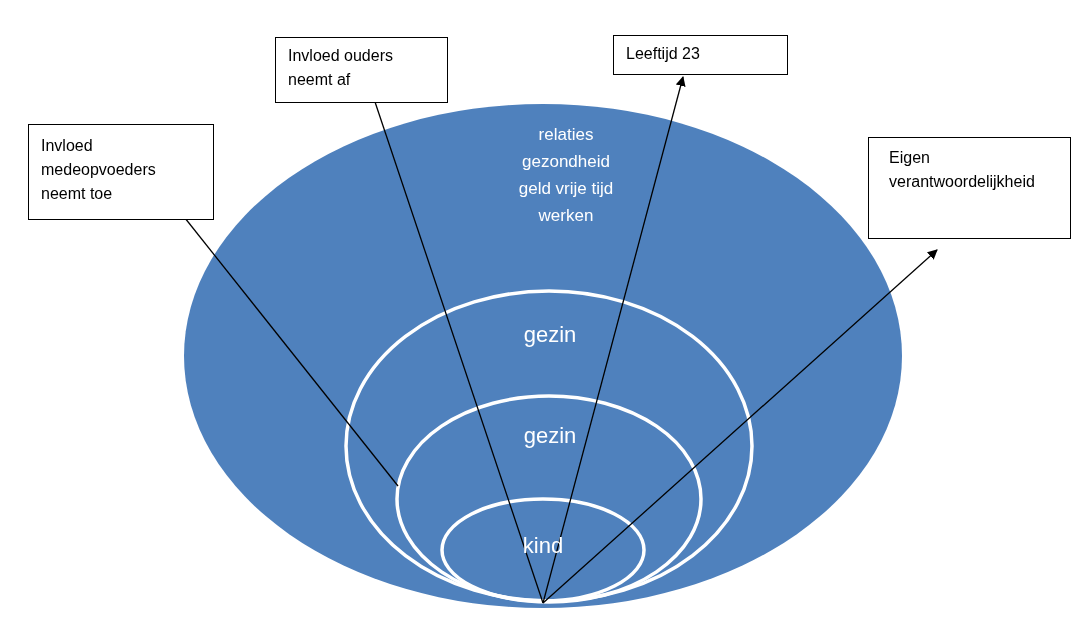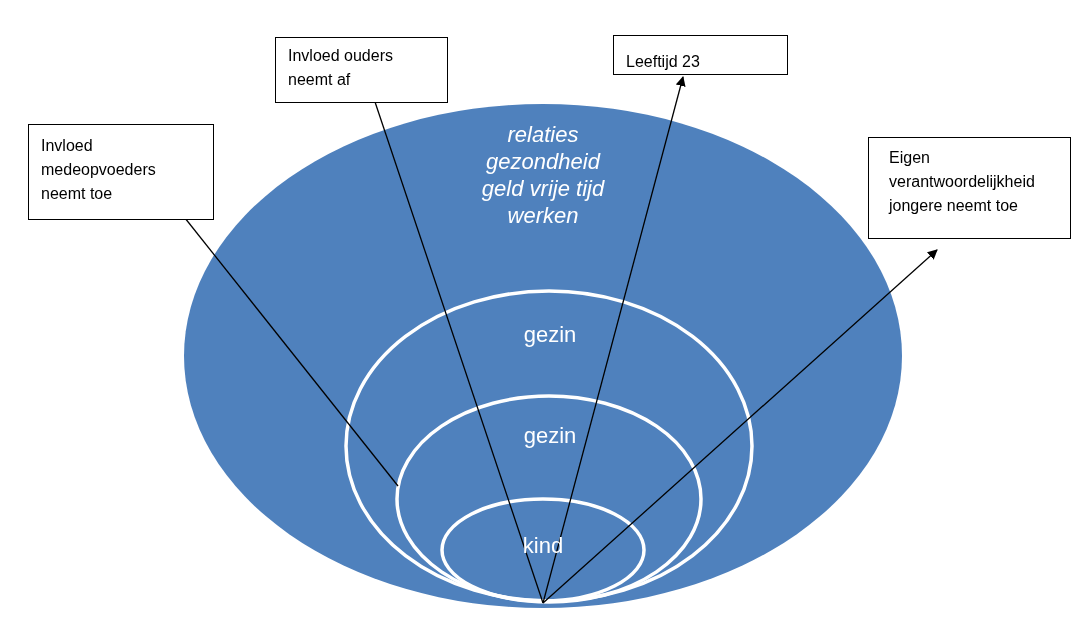--- a/index.html
+++ b/index.html
@@ -7,28 +7,28 @@
            font-family: "Liberation Sans", sans-serif; }
     #diagram { position: absolute; left: 0; top: 0; width: 1076px; height: 618px; }
     .label-box {
       position: absolute; box-sizing: border-box;
       border: 1px solid #000; background: #fff; color: #000;
       font-family: "Liberation Sans", sans-serif; font-size: 16px; line-height: 24px;
       padding: 6px 12px;
     }
     .label-box div { white-space: nowrap; }
     #box-ouders   { left: 275px; top: 9px;   width: 173px; height: 66px; padding-top: 6px; margin-top: 28px; }
-    #box-leeftijd { left: 613px; top: 35px;  width: 175px; height: 40px; padding-top: 14px; }
+    #box-leeftijd { left: 613px; top: 35px;  width: 175px; height: 40px; padding-top: 6px; }
     #box-medeop   { left: 28px;  top: 124px; width: 186px; height: 96px; padding-top: 9px; }
     #box-eigen    { left: 868px; top: 137px; width: 203px; height: 102px; padding-top: 8px; padding-left: 20px; }
     .ring-text {
       position: absolute; color: #ffffff; text-align: center;
       font-family: "Liberation Sans", sans-serif;
     }
-    #outer-text { left: 443px; top: 121px; width: 200px; font-size: 22px; line-height: 27px; font-style: italic; }
+    #outer-text { left: 466px; top: 121px; width: 200px; font-size: 17px; line-height: 27px; }
     #outer-text div { white-space: nowrap; }
     #buurt-text { left: 500px; top: 322px; width: 100px; font-size: 22px; }
     #gezin-text { left: 500px; top: 423px; width: 100px; font-size: 22px; }
     #kind-text  { left: 493px; top: 533px; width: 100px; font-size: 22px; }
   </style>
 </head>
 <body>
 
 <svg id="diagram" width="1076" height="618" viewBox="0 0 1076 618" xmlns="http://www.w3.org/2000/svg">
   <defs>
@@ -70,14 +70,13 @@
   <div>Leeftijd 23</div>
 </div>
 <div id="box-medeop" class="label-box">
   <div>Invloed</div>
   <div>medeopvoeders</div>
   <div>neemt toe</div>
 </div>
 <div id="box-eigen" class="label-box">
   <div>Eigen</div>
   <div>verantwoordelijkheid</div>
-  <div>jongere neemt toe</div>
 </div>
 
 </body></html>

